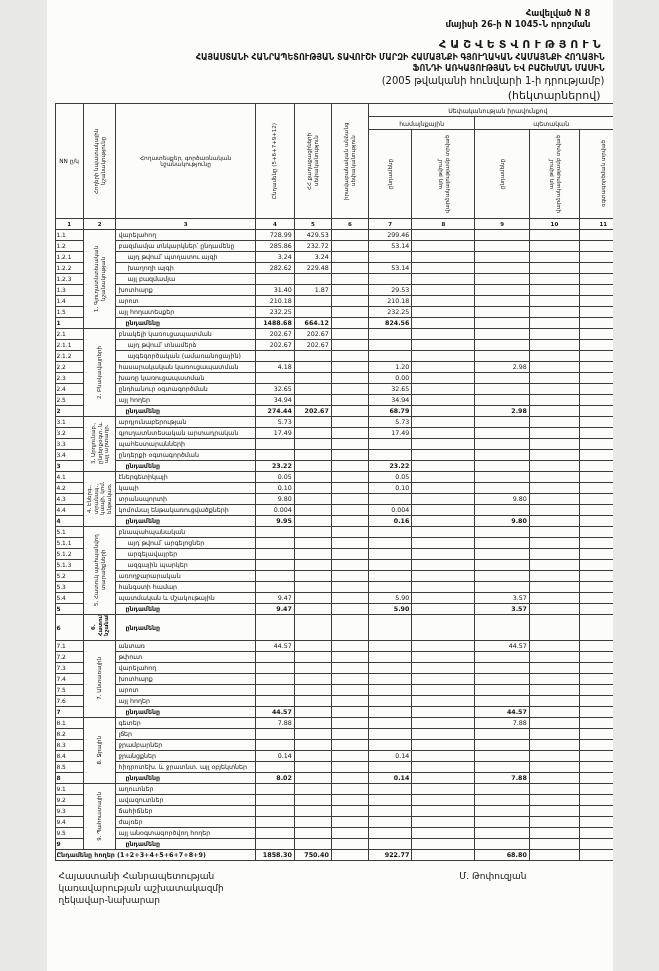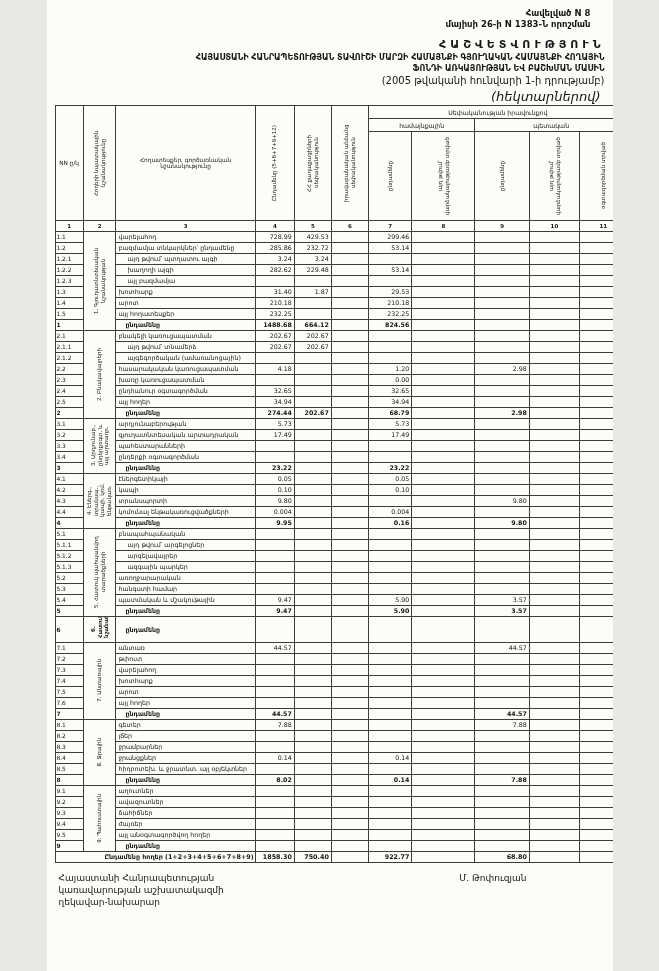--- a/index.html
+++ b/index.html
@@ -9,21 +9,21 @@
     font-family:"DejaVu Sans",sans-serif;
     padding:8px 8px 6px 8px;position:relative;overflow:hidden;
   }
   
   .appendix{ text-align:right; padding-right:14px; font-weight:bold; font-size:8.5px; line-height:1.3;}
   
   .titleblock{ text-align:right; margin-top:8px; line-height:1.25;}
   .title{ font-size:11px; font-weight:bold; letter-spacing:4px;}
   .subtitle{ font-size:8px; font-weight:bold; margin-top:1px;}
   .asof{ font-size:10px; margin-top:1px;}
-  .units{ text-align:right; font-size:13px; font-style:italic; padding-right:4px; margin-top:2px;}
+  .units{ text-align:right; font-size:11px; padding-right:4px; margin-top:2px;}
   
   table{ border-collapse:collapse; table-layout:fixed; width:643px; margin-top:1px; }
   th,td{ border:1px solid #3c3c38; padding:0 1px; overflow:hidden; }
   thead th{ font-weight:normal; text-align:center; vertical-align:middle; font-size:5.8px; line-height:1.15;}
   .hgroup{ font-size:6.2px; height:12px;}
   .hsub{ font-size:6.2px; height:12px;}
   .hv{ height:88px; }
   .vtext{
     display:inline-block; writing-mode:vertical-rl; transform:rotate(180deg);
     font-size:5.5px; line-height:1.2; white-space:normal; max-height:84px;
@@ -32,34 +32,34 @@
   tbody td{ height:10px; font-size:6.3px; line-height:1.05; white-space:nowrap;}
   td.num{ text-align:left; font-size:5.9px; padding-left:1px;}
   td.sec{ text-align:center; vertical-align:middle;}
   td.sec .vtext{ font-size:5.5px;}
   td.lbl{ text-align:left; padding-left:2px;}
   td.lbl.ind{ padding-left:11px;}
   td.val{ text-align:right; padding-right:2px; font-variant-numeric:tabular-nums;}
   tr.total td{ font-weight:bold;}
   tr.total td.lbl{ padding-left:9px;}
   tr.grand td{ font-weight:bold; font-size:6.4px;}
-  td.glbl{ text-align:right; font-size:6.3px;}
+  td.glbl{ text-align:left; font-size:6.3px;}
   
   .footer{ display:flex; justify-content:space-between; margin-top:10px; padding:0 78px 0 4px;}
   .official{ font-size:9px; line-height:1.3;}
   .signature{ font-size:9px; }
 </style>
 </head>
 <body>
 
 <div class="page">
 
   <div class="appendix">
     <div>Հավելված N 8</div>
-    <div>մայիսի 26-ի N 1383-Ն որոշման</div>
+    <div>մայիսի 26-ի N 1045-Ն որոշման</div>
   </div>
 
   <div class="titleblock">
     <div class="title">ՀԱՇՎԵՏՎՈՒԹՅՈՒՆ</div>
     <div class="subtitle">ՀԱՅԱՍՏԱՆԻ ՀԱՆՐԱՊԵՏՈՒԹՅԱՆ ՏԱՎՈՒՇԻ ՄԱՐԶԻ ՀԱՄԱՅՆՔԻ ԳՅՈՒՂԱԿԱՆ ՀԱՄԱՅՆՔԻ ՀՈՂԱՅԻՆ</div>
     <div class="subtitle">ՖՈՆԴԻ ԱՌԿԱՅՈՒԹՅԱՆ ԵՎ ԲԱՇԽՄԱՆ ՄԱՍԻՆ</div>
     <div class="asof">(2005 թվականի հունվարի 1-ի դրությամբ)</div>
   </div>
 
   <div class="units">(հեկտարներով)</div>

